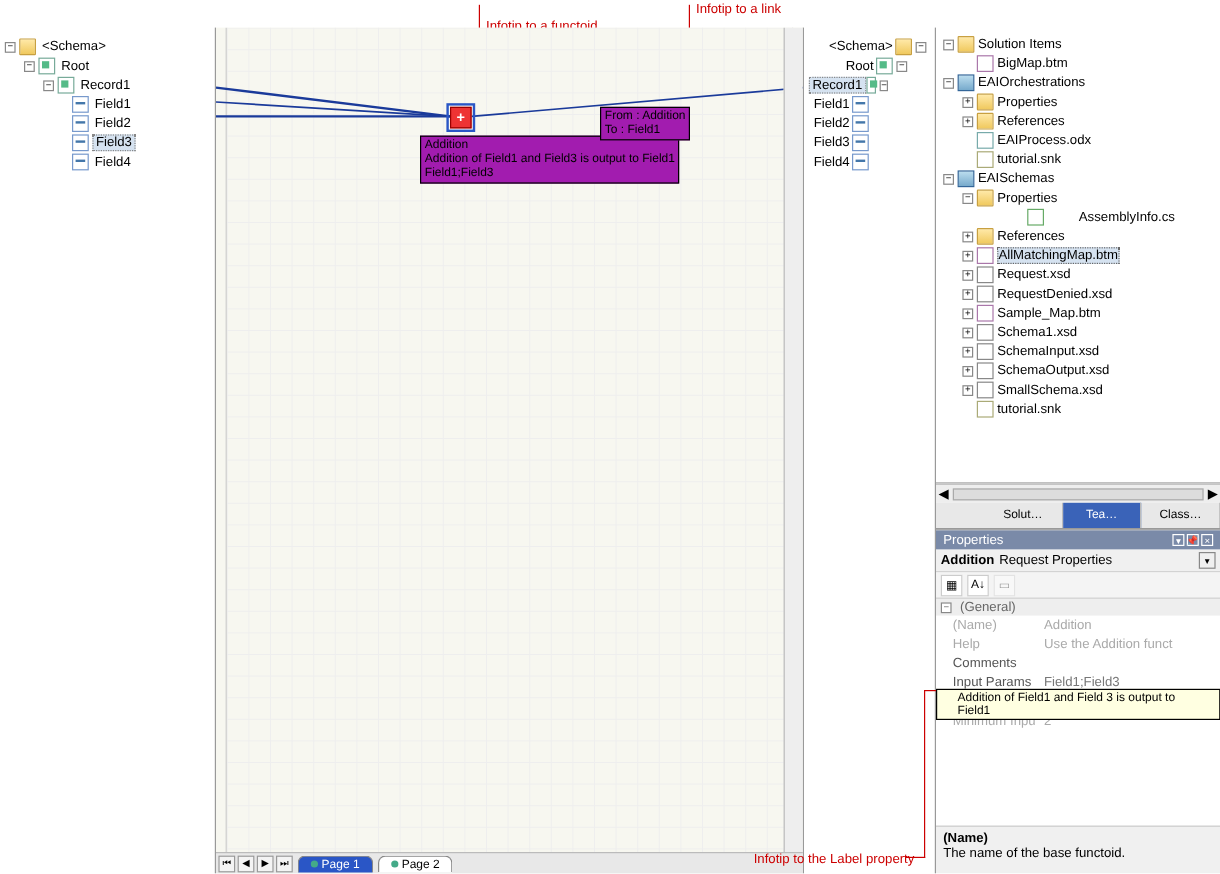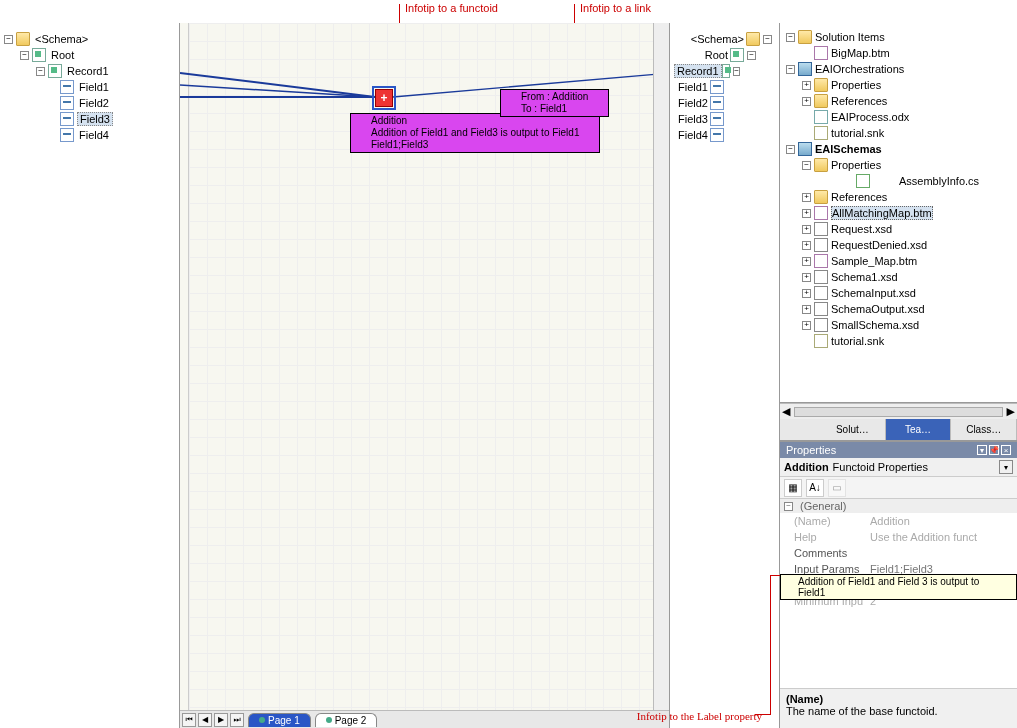--- a/index.html
+++ b/index.html
@@ -28,21 +28,21 @@
 .canvas-scroll { flex: 1; position: relative; overflow: hidden; }
 .grid { position: absolute; inset: 0; background-image: linear-gradient(#eee 1px, transparent 1px), linear-gradient(90deg, #eee 1px, transparent 1px); background-size: 18px 18px; margin: 0 8px; border-left: 1px solid #ccc; border-right: 1px solid #ccc; }
 .vscroll { position: absolute; right: 0; top: 0; bottom: 0; width: 16px; background: #eee; border-left: 1px solid #bbb; }
 
 .link-line { stroke: #1a3a9a; stroke-width: 1.4; }
 .link-line.sel { stroke-width: 2; }
 svg.links { position: absolute; inset: 0; width: 100%; height: 100%; pointer-events: none; }
 
 .functoid { position: absolute; width: 18px; height: 18px; background: #e33; border: 1px solid #900; display: flex; align-items: center; justify-content: center; color: #fff; font-weight: bold; font-size: 12px; outline: 2px solid #2a56c6; outline-offset: 1px; }
 
-.infotip { position: absolute; background: #d946ef; border: 1px solid #000; padding: 1px 20px; font-size: 10px; line-height: 12px; white-space: pre; }
+.infotip { position: absolute; background: #a21caf; border: 1px solid #000; padding: 1px 3px; font-size: 10px; line-height: 12px; white-space: pre; }
 
 .page-tabs { height: 18px; background: #e8e8e8; border-top: 1px solid #bbb; display: flex; align-items: center; font-size: 10px; }
 .nav-btn { width: 14px; height: 14px; border: 1px solid #999; margin-left: 2px; display: flex; align-items: center; justify-content: center; background: #f4f4f4; font-size: 8px; }
 .page-tab { padding: 1px 10px; margin-left: 4px; border: 1px solid #888; border-bottom: none; background: #fff; border-radius: 6px 6px 0 0; display: flex; align-items: center; gap: 3px; }
 .page-tab.active { background: #2a56c6; color: #fff; }
 .tab-dot { width: 6px; height: 6px; background: #4a8; border-radius: 50%; }
 
 
 .right-tree { width: 110px; background: #fff; border-right: 1px solid #999; padding-top: 8px; }
 .right-tree .tree-node { justify-content: flex-end; padding-right: 4px; }
@@ -78,21 +78,21 @@
 .prop-row .k { width: 90px; padding-left: 14px; color: #555; }
 .prop-row .v { flex: 1; color: #777; }
 .prop-row.dim .k, .prop-row.dim .v { color: #aaa; }
 .prop-tooltip { position:absolute; background:#ffffe1; border:1px solid #000; padding:1px 17px; font-size:10px;}
 .prop-desc { border-top: 1px solid #ccc; background: #f0f0f0; padding: 4px 6px; min-height: 40px; }
 .prop-desc b { display: block; }
 </style>
 </head>
 <body>
 
-<div class="annotation" style="left:405px; top:2px;">Infotip to a functoid</div>
+<div class="annotation" style="left:405px; top:16px;">Infotip to a functoid</div>
 <div class="annotation-line" style="left:399px; top:4px; width:1px; height:88px;"></div>
 <div class="annotation" style="left:580px; top:2px;">Infotip to a link</div>
 <div class="annotation-line" style="left:574px; top:4px; width:1px; height:85px;"></div>
 
 <div class="main-layout">
 
   <div class="left-tree">
     <div class="tree-node" style="padding-left:4px;">
       <span class="expander">−</span>
       <span class="tree-icon folder-icon"></span>
@@ -226,21 +226,21 @@
           <span class="sol-label" style="">EAIProcess.odx</span>
         </div>
         <div class="tree-node" style="padding-left: 22px;">
           <span style="width:12px;display:inline-block"></span>
           <span class="tree-icon snk-icon"></span>
           <span class="sol-label" style="">tutorial.snk</span>
         </div>
         <div class="tree-node" style="padding-left: 6px;">
           <span class="expander">−</span>
           <span class="tree-icon proj-icon"></span>
-          <span class="sol-label" style="font-weight:bold;">EAISchemas</span>
+          <span class="sol-label" style="font-weight:normal;">EAISchemas</span>
         </div>
         <div class="tree-node" style="padding-left: 22px;">
           <span class="expander">−</span>
           <span class="tree-icon folder-icon"></span>
           <span class="sol-label" style="">Properties</span>
         </div>
         <div class="tree-node" style="padding-left: 38px; gap: 26px;">
           <span style="width:12px;display:inline-block"></span>
           <span class="tree-icon cs-icon"></span>
           <span class="sol-label" style="">AssemblyInfo.cs</span>
@@ -317,21 +317,21 @@
       <div class="prop-title">
         <span>Properties</span>
         <span class="btns">
           <span class="b">▾</span>
           <span class="b">📌</span>
           <span class="b">×</span>
         </span>
       </div>
       <div class="prop-sub">
         <b>Addition</b>
-        <span>Functoid Properties</span>
+        <span>Request Properties</span>
         <span class="dd">▾</span>
       </div>
       <div class="prop-toolbar">
         <span class="tb">▦</span>
         <span class="tb">A↓</span>
         <span class="tb" style="opacity:.4">▭</span>
       </div>
       <div class="prop-grid">
         <div class="prop-cat">
           <span class="expander">−</span>
@@ -366,16 +366,16 @@
         <div class="prop-tooltip" style="left:0px; top:132px;">Addition of Field1 and Field 3 is output to Field1</div>
       </div>
       <div class="prop-desc">
         <b>(Name)</b>
         <span>The name of the base functoid.</span>
       </div>
     </div>
   </div>
 </div>
 
-<div class="annotation" style="right:255px; top:710px;font-family:Liberation Serif, serif;">Infotip to the Label property</div>
+<div class="annotation" style="right:255px; top:710px;">Infotip to the Label property</div>
 <div class="annotation-line" style="left:770px; top:575px; width:1px; height:140px;"></div>
 <div class="annotation-line" style="left:755px; top:714px; width:16px; height:1px;"></div>
 <div class="annotation-line" style="left:770px; top:575px; width:10px; height:1px;"></div>
 
 </body></html>

